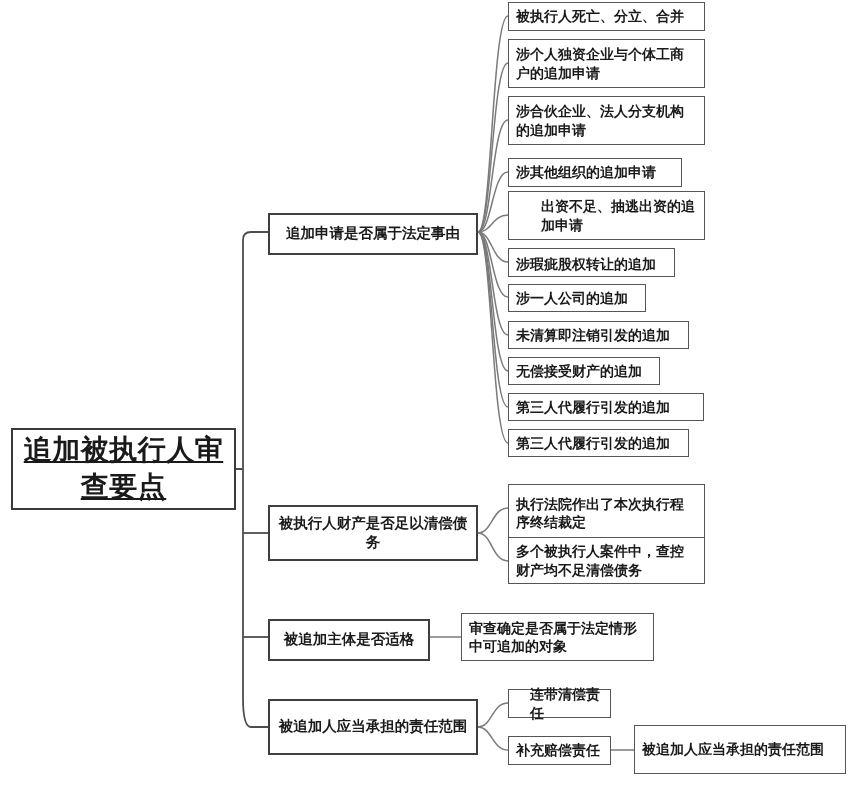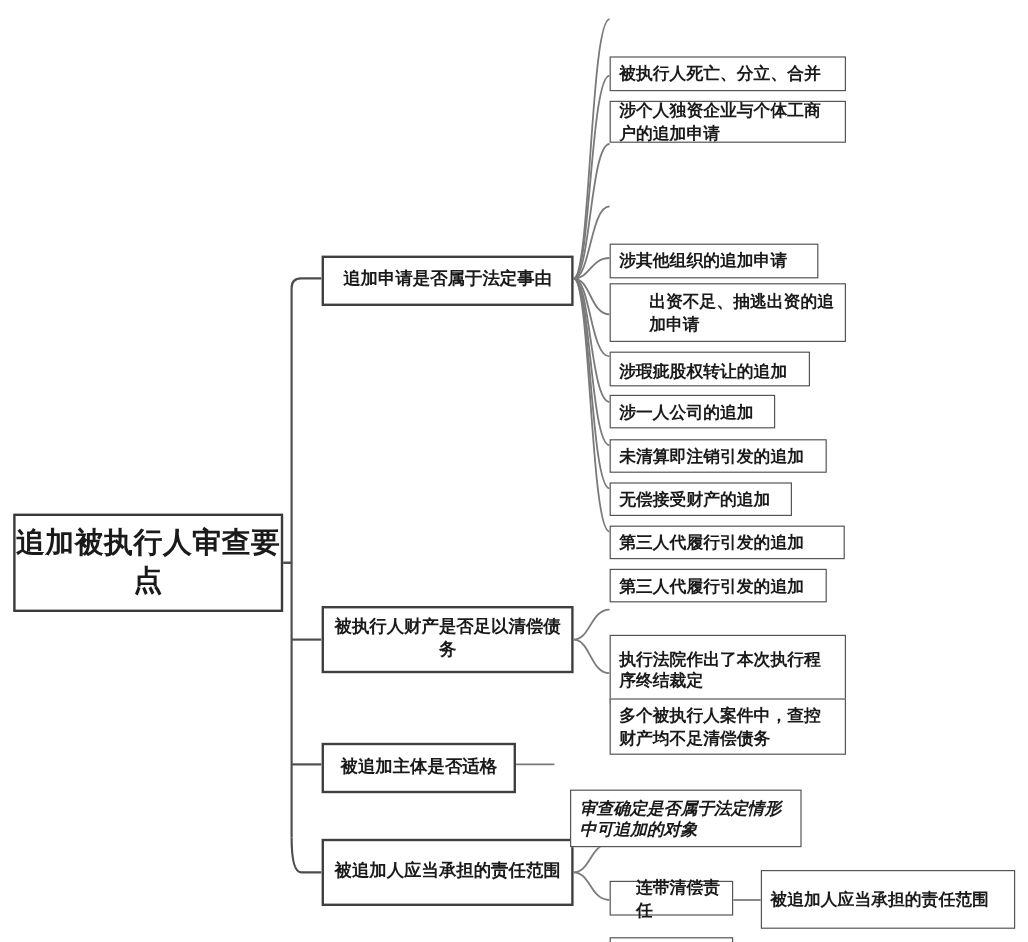--- a/index.html
+++ b/index.html
@@ -35,41 +35,41 @@
     width:100%;
     line-height:1.32;
   }
   .node.root{
     border-width:2.2px;
     border-color:#3a3a3a;
     justify-content:center;
     text-align:center;
   }
   .node.root .txt{
-    font-size:24px;
+    font-size:28px;
     font-weight:700;
     letter-spacing:0.5px;
+    text-decoration:underline;
   }
   .node.branch{
     border-width:2px;
     border-color:#3f3f3f;
     justify-content:center;
     text-align:center;
     padding:19px 8px;
   }
   .node.branch .txt{
     font-size:14.5px;
     font-weight:700;
   }
   .node.leaf{
     border-width:1.5px;
     border-color:#555555;
     padding:3px 7px;
     text-align:left;
-    margin-top:45px;
   }
   .node.leaf .txt{
     font-size:14px;
     font-weight:700;
   }
   .node.subleaf{
     border-width:1.5px;
     border-color:#555555;
     padding:3px 7px;
     text-align:left;
@@ -146,24 +146,27 @@
   </div>
 
   <div class="node branch" style="left:268px;top:699px;width:210px;height:56px;">
     <span class="txt">被追加人应当承担的责任范围</span>
   </div>
 
   <div class="node leaf" style="left:508px;top:2px;width:197px;height:29px;">
     <span class="txt">被执行人死亡、分立、合并</span>
   </div>
 
-  <div class="node leaf" style="left:508px;top:39px;width:197px;height:35px;">
+  <div class="node leaf" style="left:508px;top:39px;width:197px;height:49px;">
     <span class="txt">涉个人独资企业与个体工商户的追加申请</span>
   </div>
 
+  <div class="node leaf" style="left:508px;top:96px;width:197px;height:49px;">
+    <span class="txt">涉合伙企业、法人分支机构的追加申请</span>
+  </div>
 
   <div class="node leaf" style="left:508px;top:158px;width:174px;height:29px;">
     <span class="txt">涉其他组织的追加申请</span>
   </div>
 
   <div class="node leaf" style="left:508px;top:191px;width:197px;height:49px;padding-left:32px;">
     <span class="txt">出资不足、抽逃出资的追加申请</span>
   </div>
 
   <div class="node leaf" style="left:508px;top:248px;width:167px;height:29px;align-items:flex-end;">
@@ -191,21 +194,21 @@
   </div>
 
   <div class="node leaf" style="left:508px;top:484px;width:197px;height:58px;">
     <span class="txt">执行法院作出了本次执行程序终结裁定</span>
   </div>
 
   <div class="node leaf" style="left:508px;top:537px;width:197px;height:47px;align-items:center;">
     <span class="txt">多个被执行人案件中，查控财产均不足清偿债务</span>
   </div>
 
-  <div class="node leaf" style="left:475px;top:613px;width:193px;height:48px;font-style:italic;">
+  <div class="node leaf" style="left:461px;top:613px;width:193px;height:48px;">
     <span class="txt">审查确定是否属于法定情形中可追加的对象</span>
   </div>
 
   <div class="node leaf" style="left:508px;top:689px;width:103px;height:29px;padding-left:21px;">
     <span class="txt">连带清偿责任</span>
   </div>
 
   <div class="node leaf" style="left:508px;top:736px;width:103px;height:29px;">
     <span class="txt">补充赔偿责任</span>
   </div>

